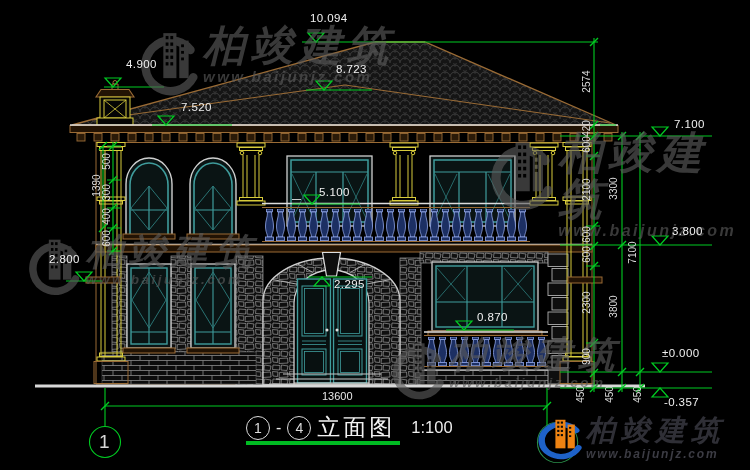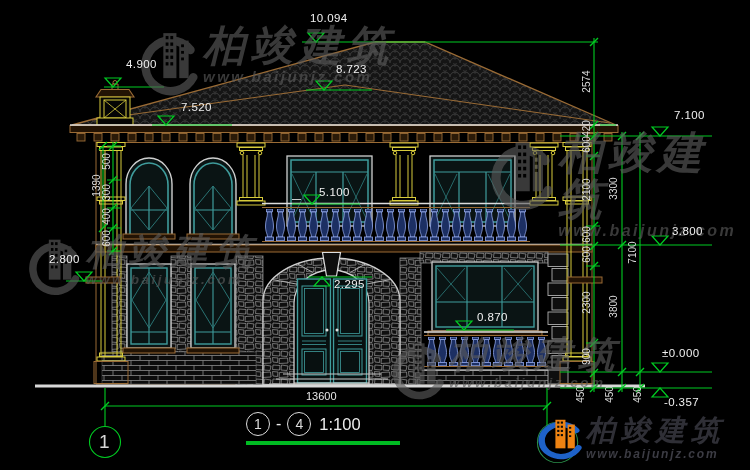--- a/index.html
+++ b/index.html
@@ -25,21 +25,21 @@
   .logo { position:absolute; left:536px; top:415px; z-index:3; display:flex; gap:4px; align-items:flex-start; }
   .logo .wm-tx { opacity:1; }
   .logo-brand { font-size:29px; font-weight:bold; letter-spacing:6px; color:#2f2f36; line-height:1.1; }
   .logo-url { font-size:12px; font-weight:bold; letter-spacing:1.8px; color:#3c3c44; }
   
   .title { position:absolute; left:246px; top:412px; z-index:3; display:flex; align-items:center; gap:6px; color:#ececec; }
   .ax { width:22px; height:22px; border:1.6px solid #dcdcdc; border-radius:50%;
         display:flex; align-items:center; justify-content:center; font-size:14px; color:#dcdcdc; }
   .title-sep { font-size:16px; }
   .title-name { font-size:23px; letter-spacing:3px; color:#f2f2f2; }
-  .title-scale { font-size:16.5px; margin-left:2px; }
+  .title-scale { font-size:16.5px; margin-left:10px; }
   .title-underline { position:absolute; left:246px; top:441px; width:154px; height:4px;
         background:#00bb22; z-index:3; }
   .bubble-num { position:absolute; left:99px; top:431px; z-index:3; font-size:19px; color:#d8d8d8; }
 </style>
 </head>
 <body>
 
 <svg width="0" height="0" style="position:absolute">
   <defs>
     <symbol id="bglyph" viewBox="0 0 64 84">
@@ -288,21 +288,21 @@
       <path d="M652,363 L668,363 L660,372 Z"></path>
       <path d="M652,397 L668,397 L660,388 Z"></path>
     </g>
     <line x1="292" y1="199.5" x2="301" y2="199.5" stroke="#ccc"></line>
   </svg>
 
   <span class="t lvl" style="left:310px;top:12px">10.094</span>
   <span class="t lvl" style="left:126px;top:58px">4.900</span>
   <span class="t lvl" style="left:336px;top:63px">8.723</span>
   <span class="t lvl" style="left:181px;top:101px">7.520</span>
-  <span class="t lvl" style="left:674px;top:109px">7.100</span>
+  <span class="t lvl" style="left:674px;top:118px">7.100</span>
   <span class="t lvl" style="left:319px;top:186px">5.100</span>
   <span class="t lvl" style="left:672px;top:225px">3.800</span>
   <span class="t lvl" style="left:334px;top:278px">2.295</span>
   <span class="t lvl" style="left:49px;top:253px">2.800</span>
   <span class="t lvl" style="left:477px;top:311px">0.870</span>
   <span class="t lvl" style="left:662px;top:347px">±0.000</span>
   <span class="t lvl" style="left:664px;top:396px">-0.357</span>
 
   <span class="t vd" style="left:563px;top:76px">2574</span>
   <span class="t vd" style="left:563px;top:123px">420</span>
@@ -318,28 +318,29 @@
   <span class="t vd" style="left:586px;top:389px">450</span>
   <span class="t vd" style="left:609px;top:247px">7100</span>
   <span class="t vd" style="left:614px;top:389px">450</span>
 
   <span class="t vd" style="left:83px;top:156px">500</span>
   <span class="t vd" style="left:83px;top:187px">300</span>
   <span class="t vd" style="left:83px;top:211px">400</span>
   <span class="t vd" style="left:83px;top:233px">600</span>
   <span class="t vd" style="left:73px;top:180px">1390</span>
 
-  <span class="t hd" style="left:306px;top:390px">13600</span>
+  <span class="t hd" style="left:322px;top:390px">13600</span>
 
   <span class="bubble-num">1</span>
 
   <div class="title">
     <span class="ax">1</span>
     <span class="title-sep">-</span>
     <span class="ax">4</span>
+    <span class="title-name">立面图</span>
     <span class="title-scale">1:100</span>
   </div>
   <div class="title-underline"></div>
 
   <div class="wm wm-a" style="left:138px;top:24px">
     <svg width="60" height="82" viewBox="0 0 64 84">
         <use href="#bglyph"></use>
       </svg>
     <div class="wm-tx">
       <span class="wm-brand">柏竣建筑</span>

